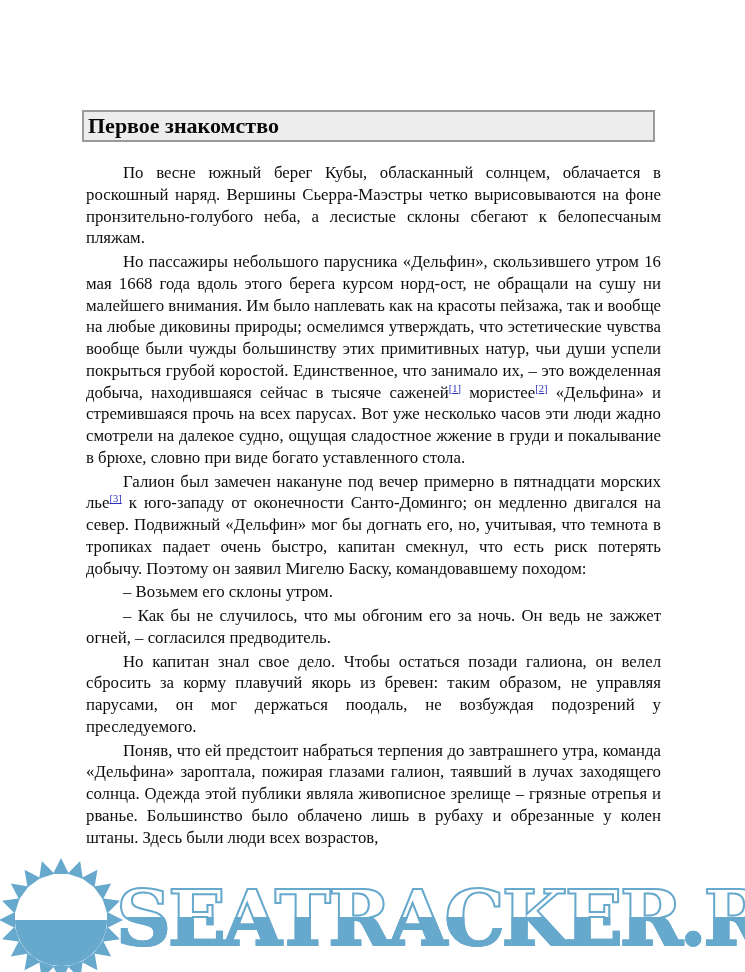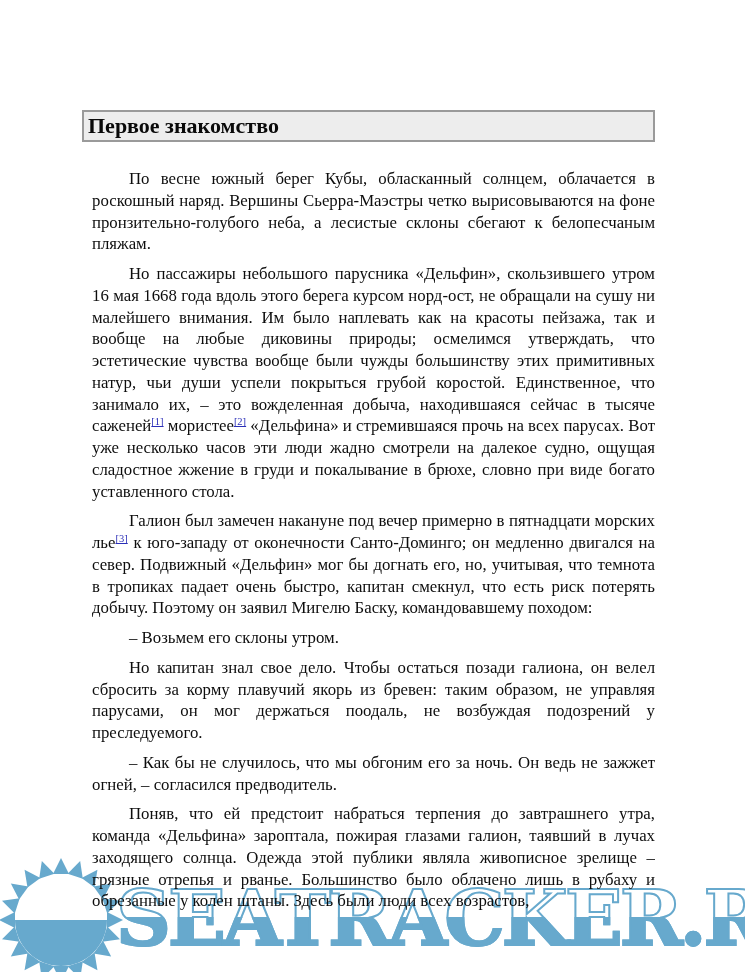--- a/index.html
+++ b/index.html
@@ -38,21 +38,21 @@
     left: 84px;
     top: 160px;
     width: 579px;
     z-index: 2;
     font-size: 16.8px;
     line-height: 21.75px;
     color: #0d0d0d;
     text-align: justify;
   }
   .body-text p {
-    margin: 8px;
+    margin: 2px;
     padding: 0;
     text-indent: 37px;
   }
   sup.fnref {
     font-size: 10.5px;
     line-height: 0;
     vertical-align: baseline;
     position: relative;
     top: -6px;
   }
@@ -102,22 +102,22 @@
 
   <div class="chapter-header">
     <span>Первое знакомство</span>
   </div>
 
   <div class="body-text">
     <p><span>По весне южный берег Кубы, обласканный солнцем, облачается в роскошный наряд. Вершины Сьерра-Маэстры четко вырисовываются на фоне пронзительно-голубого неба, а лесистые склоны сбегают к белопесчаным пляжам.</span></p>
     <p><span>Но пассажиры небольшого парусника «Дельфин», скользившего утром 16 мая 1668 года вдоль этого берега курсом норд-ост, не обращали на сушу ни малейшего внимания. Им было наплевать как на красоты пейзажа, так и вообще на любые диковины природы; осмелимся утверждать, что эстетические чувства вообще были чужды большинству этих примитивных натур, чьи души успели покрыться грубой коростой. Единственное, что занимало их, – это вожделенная добыча, находившаяся сейчас в тысяче саженей</span><sup class="fnref"><span class="fnlink">[1]</span></sup><span> мористее</span><sup class="fnref"><span class="fnlink">[2]</span></sup><span> «Дельфина» и стремившаяся прочь на всех парусах. Вот уже несколько часов эти люди жадно смотрели на далекое судно, ощущая сладостное жжение в груди и покалывание в брюхе, словно при виде богато уставленного стола.</span></p>
     <p><span>Галион был замечен накануне под вечер примерно в пятнадцати морских лье</span><sup class="fnref"><span class="fnlink">[3]</span></sup><span> к юго-западу от оконечности Санто-Доминго; он медленно двигался на север. Подвижный «Дельфин» мог бы догнать его, но, учитывая, что темнота в тропиках падает очень быстро, капитан смекнул, что есть риск потерять добычу. Поэтому он заявил Мигелю Баску, командовавшему походом:</span></p>
     <p><span>– Возьмем его склоны утром.</span></p>
+    <p><span>– Как бы не случилось, что мы обгоним его за ночь. Он ведь не зажжет огней, – согласился предводитель.</span></p>
     <p><span>Но капитан знал свое дело. Чтобы остаться позади галиона, он велел сбросить за корму плавучий якорь из бревен: таким образом, не управляя парусами, он мог держаться поодаль, не возбуждая подозрений у преследуемого.</span></p>
-    <p><span>– Как бы не случилось, что мы обгоним его за ночь. Он ведь не зажжет огней, – согласился предводитель.</span></p>
     <p><span>Поняв, что ей предстоит набраться терпения до завтрашнего утра, команда «Дельфина» зароптала, пожирая глазами галион, таявший в лучах заходящего солнца. Одежда этой публики являла живописное зрелище – грязные отрепья и рванье. Большинство было облачено лишь в рубаху и обрезанные у колен штаны. Здесь были люди всех возрастов,</span></p>
   </div>
 
   <div class="watermark">
     <svg class="sun-logo" viewBox="-65 -65 130 130" xmlns="http://www.w3.org/2000/svg">
       <g fill="#67a9cd">
         <polygon points="0,-62 -8,-46 8,-46" transform="rotate(0)"></polygon>
         <polygon points="0,-62 -8,-46 8,-46" transform="rotate(18)"></polygon>
         <polygon points="0,-62 -8,-46 8,-46" transform="rotate(36)"></polygon>
         <polygon points="0,-62 -8,-46 8,-46" transform="rotate(54)"></polygon>

